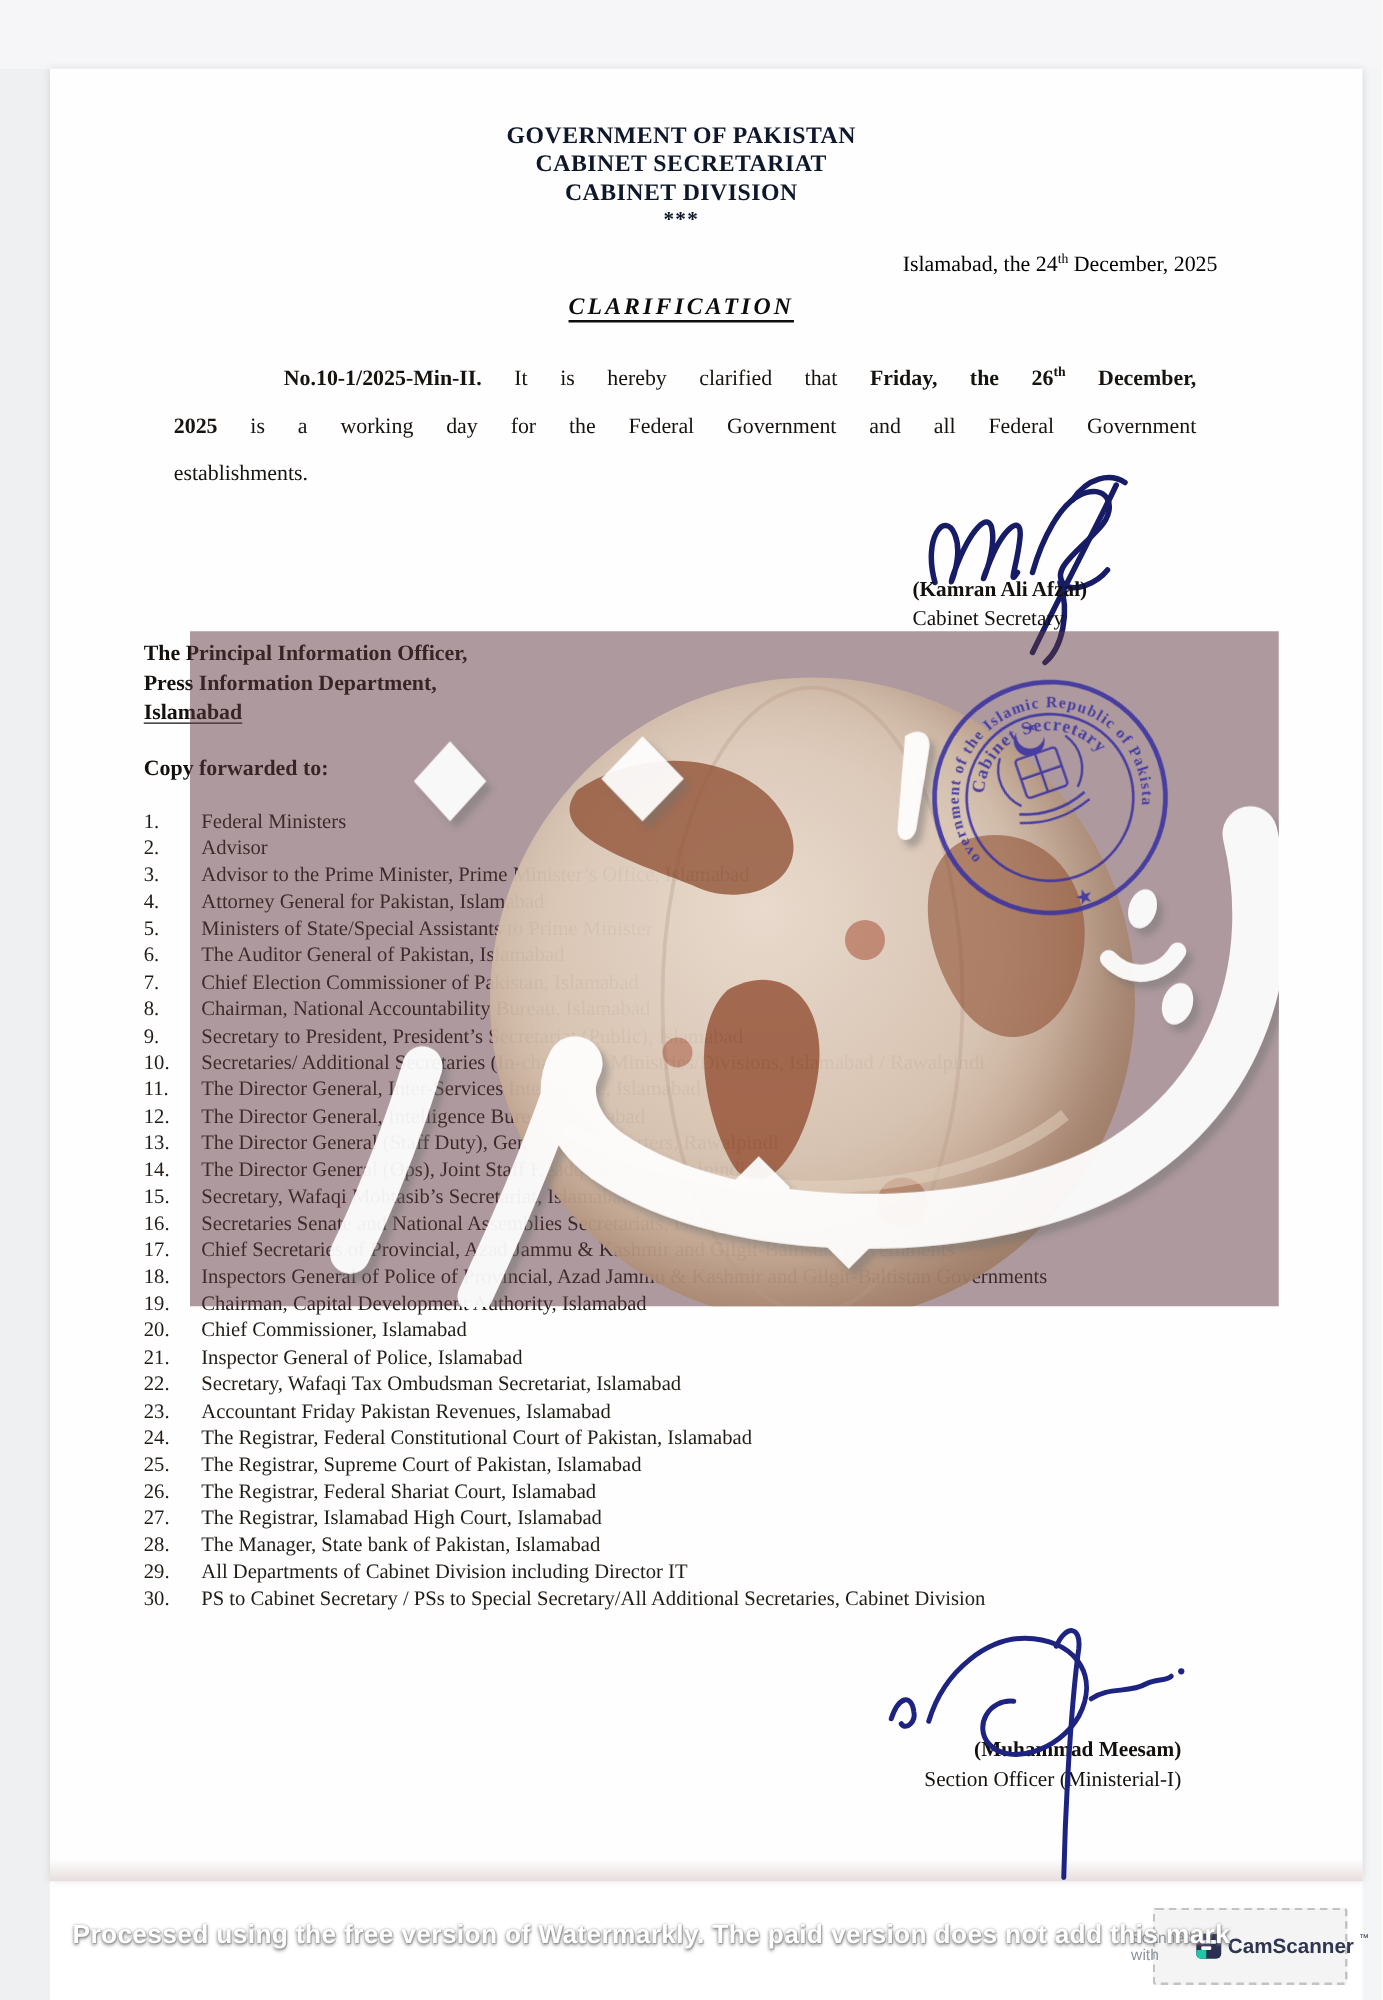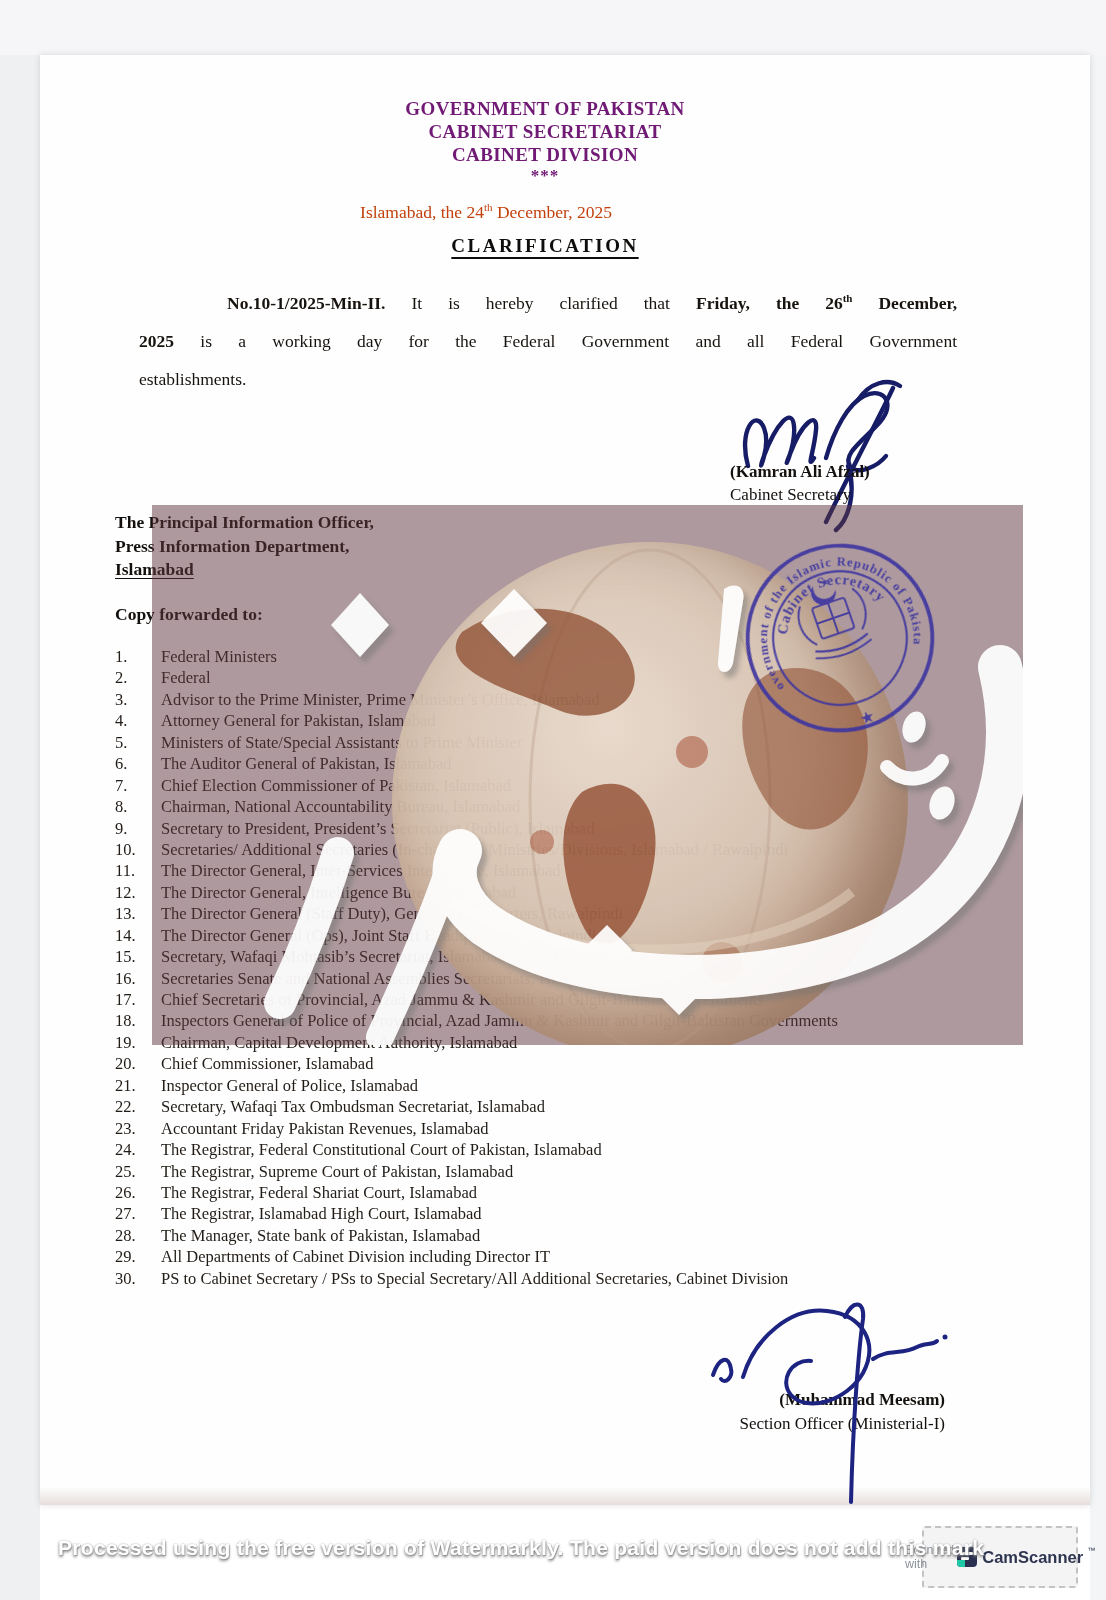--- a/index.html
+++ b/index.html
@@ -9,31 +9,31 @@
 
   
   .m-left{position:absolute;left:0;top:0;width:40px;height:1600px;background:#eef0f1;}
   .m-right{position:absolute;left:1090px;top:0;width:16px;height:1600px;background:#f4f5f6;}
   .m-top{position:absolute;left:0;top:0;width:1106px;height:55px;background:#f6f6f8;}
 
   .paper{position:absolute;left:40px;top:55px;width:1050px;height:1450px;background:#fefefe;
          box-shadow:0 0 6px rgba(70,70,85,.18);}
 
   .letterhead{position:absolute;top:42px;left:0;width:1010px;text-align:center;
-              font-weight:bold;font-size:19px;line-height:23px;color:#701a75;letter-spacing:.4px;}
+              font-weight:bold;font-size:19px;line-height:23px;color:#0f172a;letter-spacing:.4px;}
   .letterhead .stars{font-size:17px;line-height:20px;letter-spacing:1px;}
 
   sup{font-size:11px;}
 
-  .dateline{position:absolute;top:146px;left:0;width:892px;text-align:center;
-            font-size:17.5px;color:#c2410c;}
+  .dateline{position:absolute;top:146px;left:0;width:892px;text-align:right;
+            font-size:17.5px;color:#000000;padding-left:42px;}
 
   .doc-title{position:absolute;top:180px;left:0;width:1010px;text-align:center;font-weight:bold;
              font-size:19px;letter-spacing:2.5px;color:#0f0d0b;text-decoration:underline;
-             text-underline-offset:5px;text-decoration-thickness:2px;}
+             text-underline-offset:5px;text-decoration-thickness:2px;font-style:italic;}
 
   .para{position:absolute;top:224px;left:75px;width:818px;font-size:17.5px;color:#17130f;line-height:38px;margin-left:24px;}
   .pline{text-align:justify;}
   .pjust{text-align-last:justify;}
   .para .b{font-weight:bold;}
   .indent{display:inline-block;width:88px;}
 
   .sig1-ink{position:absolute;left:690px;top:315px;}
   .sig1-text{position:absolute;left:690px;top:405px;width:240px;text-align:left;
              font-size:17px;line-height:23px;color:#14100d;}
@@ -137,21 +137,21 @@
       <div>Press Information Department,</div>
       <div class="u">Islamabad</div>
     </div>
 
     <div class="copylabel">Copy forwarded to:</div>
 
     <ol class="copylist">
 
         <li><span class="num">1.</span><span>Federal Ministers</span></li>
 
-        <li><span class="num">2.</span><span>Federal</span></li>
+        <li><span class="num">2.</span><span>Advisor</span></li>
 
         <li><span class="num">3.</span><span>Advisor to the Prime Minister, Prime Minister’s Office, Islamabad</span></li>
 
         <li><span class="num">4.</span><span>Attorney General for Pakistan, Islamabad</span></li>
 
         <li><span class="num">5.</span><span>Ministers of State/Special Assistants to Prime Minister</span></li>
 
         <li><span class="num">6.</span><span>The Auditor General of Pakistan, Islamabad</span></li>
 
         <li><span class="num">7.</span><span>Chief Election Commissioner of Pakistan, Islamabad</span></li>

